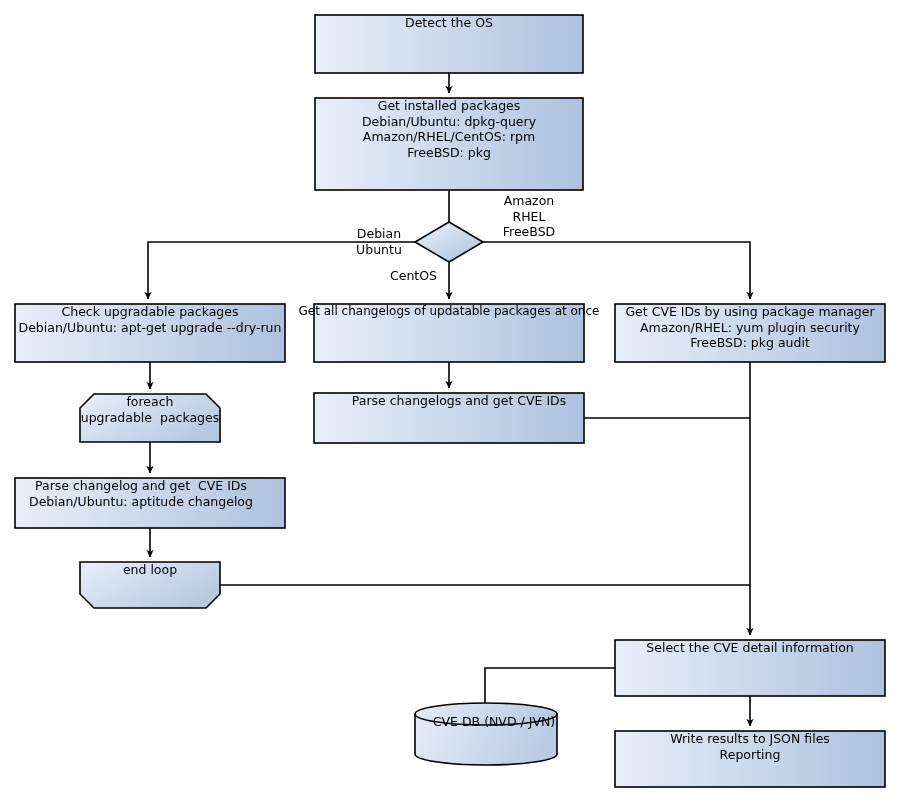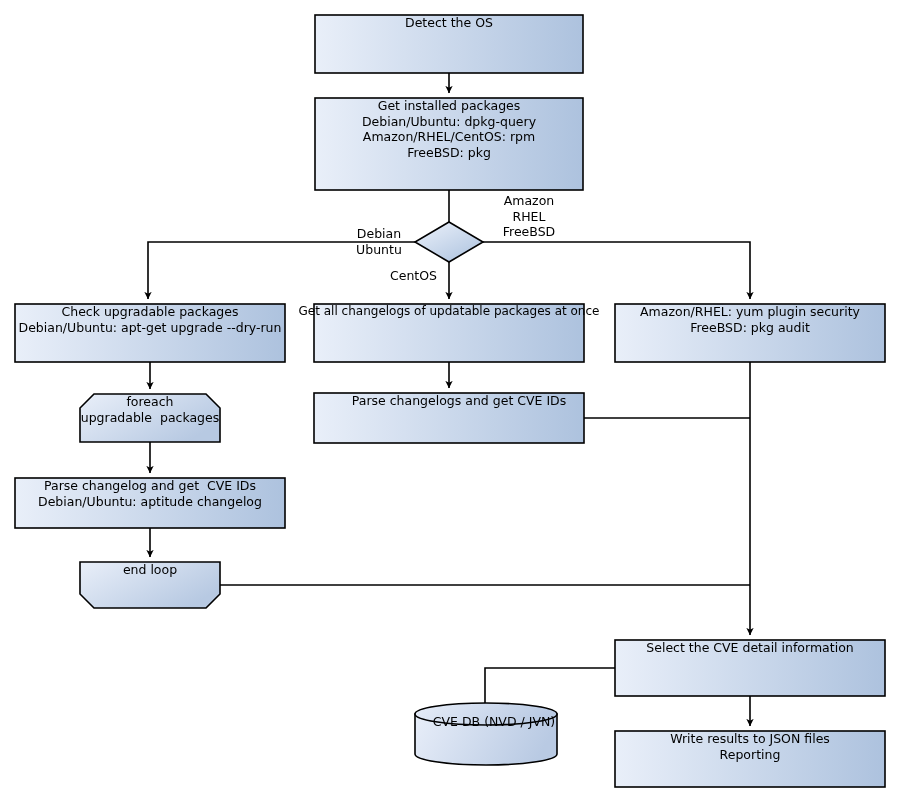--- a/index.html
+++ b/index.html
@@ -140,27 +140,27 @@
   </svg>
 
   <div class="node-text" style="left:315px; top:15px; width:268px; height:58px;"><div><div>Detect the OS</div></div></div>
 
   <div class="node-text" style="left:315px; top:98px; width:268px; height:92px;"><div><div>Get installed packages</div><div>Debian/Ubuntu: dpkg-query</div><div>Amazon/RHEL/CentOS: rpm</div><div>FreeBSD: pkg</div></div></div>
 
   <div class="node-text" style="left:15px; top:304px; width:270px; height:58px;"><div><div>Check upgradable packages</div><div>Debian/Ubuntu: apt-get upgrade --dry-run</div></div></div>
 
   <div class="node-text" style="left:310px; top:304px; width:278px; height:58px; font-size:12px;"><div><div>Get all changelogs of updatable packages at once</div></div></div>
 
-  <div class="node-text" style="left:615px; top:304px; width:270px; height:58px;"><div><div>Amazon/RHEL: yum plugin security</div><div>FreeBSD: pkg audit</div></div></div>
+  <div class="node-text" style="left:615px; top:304px; width:270px; height:58px;"><div><div>Get CVE IDs by using package manager</div><div>Amazon/RHEL: yum plugin security</div><div>FreeBSD: pkg audit</div></div></div>
 
   <div class="node-text" style="left:78px; top:394px; width:144px; height:48px;"><div><div>foreach</div><div>upgradable  packages</div></div></div>
 
   <div class="node-text" style="left:314px; top:393px; width:270px; height:50px;padding-left:10px;"><div><div>Parse changelogs and get CVE IDs</div></div></div>
 
-  <div class="node-text" style="left:15px; top:478px; width:270px; height:44px;"><div><div>Parse changelog and get  CVE IDs</div><div>Debian/Ubuntu: aptitude changelog</div></div></div>
+  <div class="node-text" style="left:6px; top:478px; width:270px; height:44px;"><div><div>Parse changelog and get  CVE IDs</div><div>Debian/Ubuntu: aptitude changelog</div></div></div>
 
   <div class="node-text" style="left:80px; top:562px; width:140px; height:42px;"><div><div>end loop</div></div></div>
 
   <div class="node-text" style="left:615px; top:640px; width:270px; height:52px;"><div><div>Select the CVE detail information</div></div></div>
 
   <div class="node-text" style="left:415px; top:714px; width:158px; height:42px;"><div><div>CVE DB (NVD / JVN)</div></div></div>
 
   <div class="node-text" style="left:615px; top:731px; width:270px; height:56px;"><div><div>Write results to JSON files</div><div>Reporting</div></div></div>
 
   <div class="edge-label" style="left:348px; top:208px; width:62px;margin-top:18px;"><div><div>Debian</div><div>Ubuntu</div></div></div>

